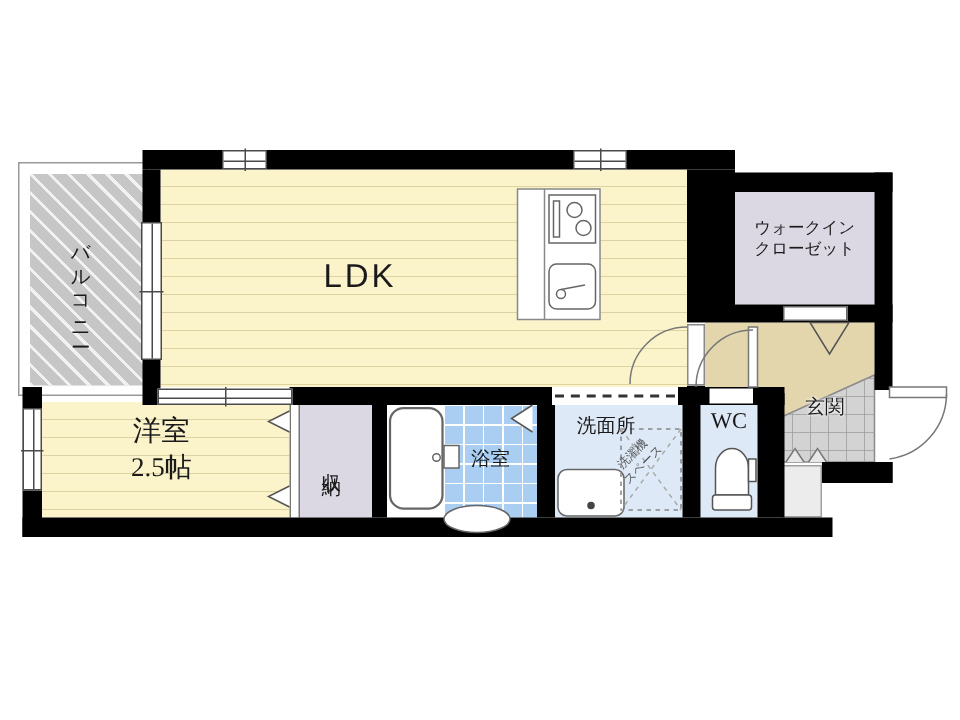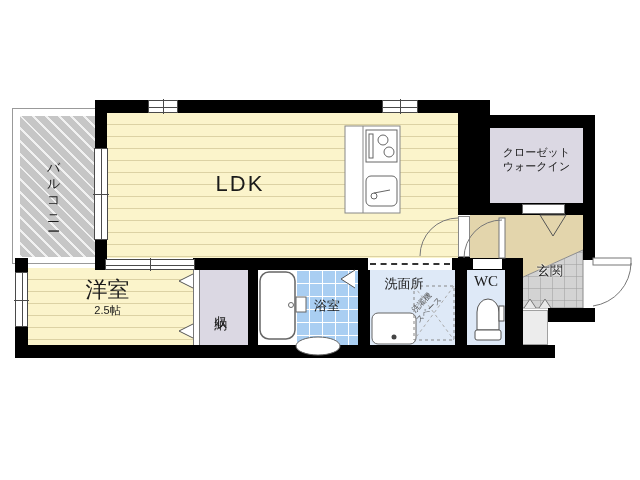--- a/index.html
+++ b/index.html
@@ -159,27 +159,27 @@
     <path d="M193,324 L179,331 L193,338" fill="#fff" stroke="#555"></path>
   </svg>
 
   <div class="label vtext" style="left:45px;top:130px;height:120px;font-size:13px;">バルコニー</div>
 
   <div class="label" style="left:160px;top:150px;width:160px;margin-top:20px;">
     <div style="font-size:22px;letter-spacing:2px;">LDK</div>
   </div>
 
   <div class="label" style="left:490px;top:146px;width:93px;font-size:11px;">
+    <div>ウォークイン</div>
     <div>クローゼット</div>
-    <div>ウォークイン</div>
   </div>
 
   <div class="label" style="left:35px;top:276px;width:145px;">
-    <div style="font-size:22px;font-family:Liberation Serif, serif;">洋室</div>
-    <div style="font-size:11px;">2.5帖</div>
+    <div style="font-size:19px;font-family:Liberation Serif, serif;">洋室</div>
+    <div style="font-size:18px;font-family:Liberation Serif, serif;">2.5帖</div>
   </div>
 
   <div class="label vtext" style="left:212px;top:280px;height:55px;font-size:13px;">収納</div>
 
   <div class="label" style="left:298px;top:298px;width:58px;font-size:13px;text-align:center;">浴室</div>
 
   <div class="label" style="left:370px;top:276px;width:68px;font-size:13px;">洗面所</div>
 
   <div class="label" style="left:412px;top:293px;width:44px;height:44px;transform:rotate(-45deg);font-size:8px;color:#555;line-height:1.3;">
     <div>洗濯機</div>

